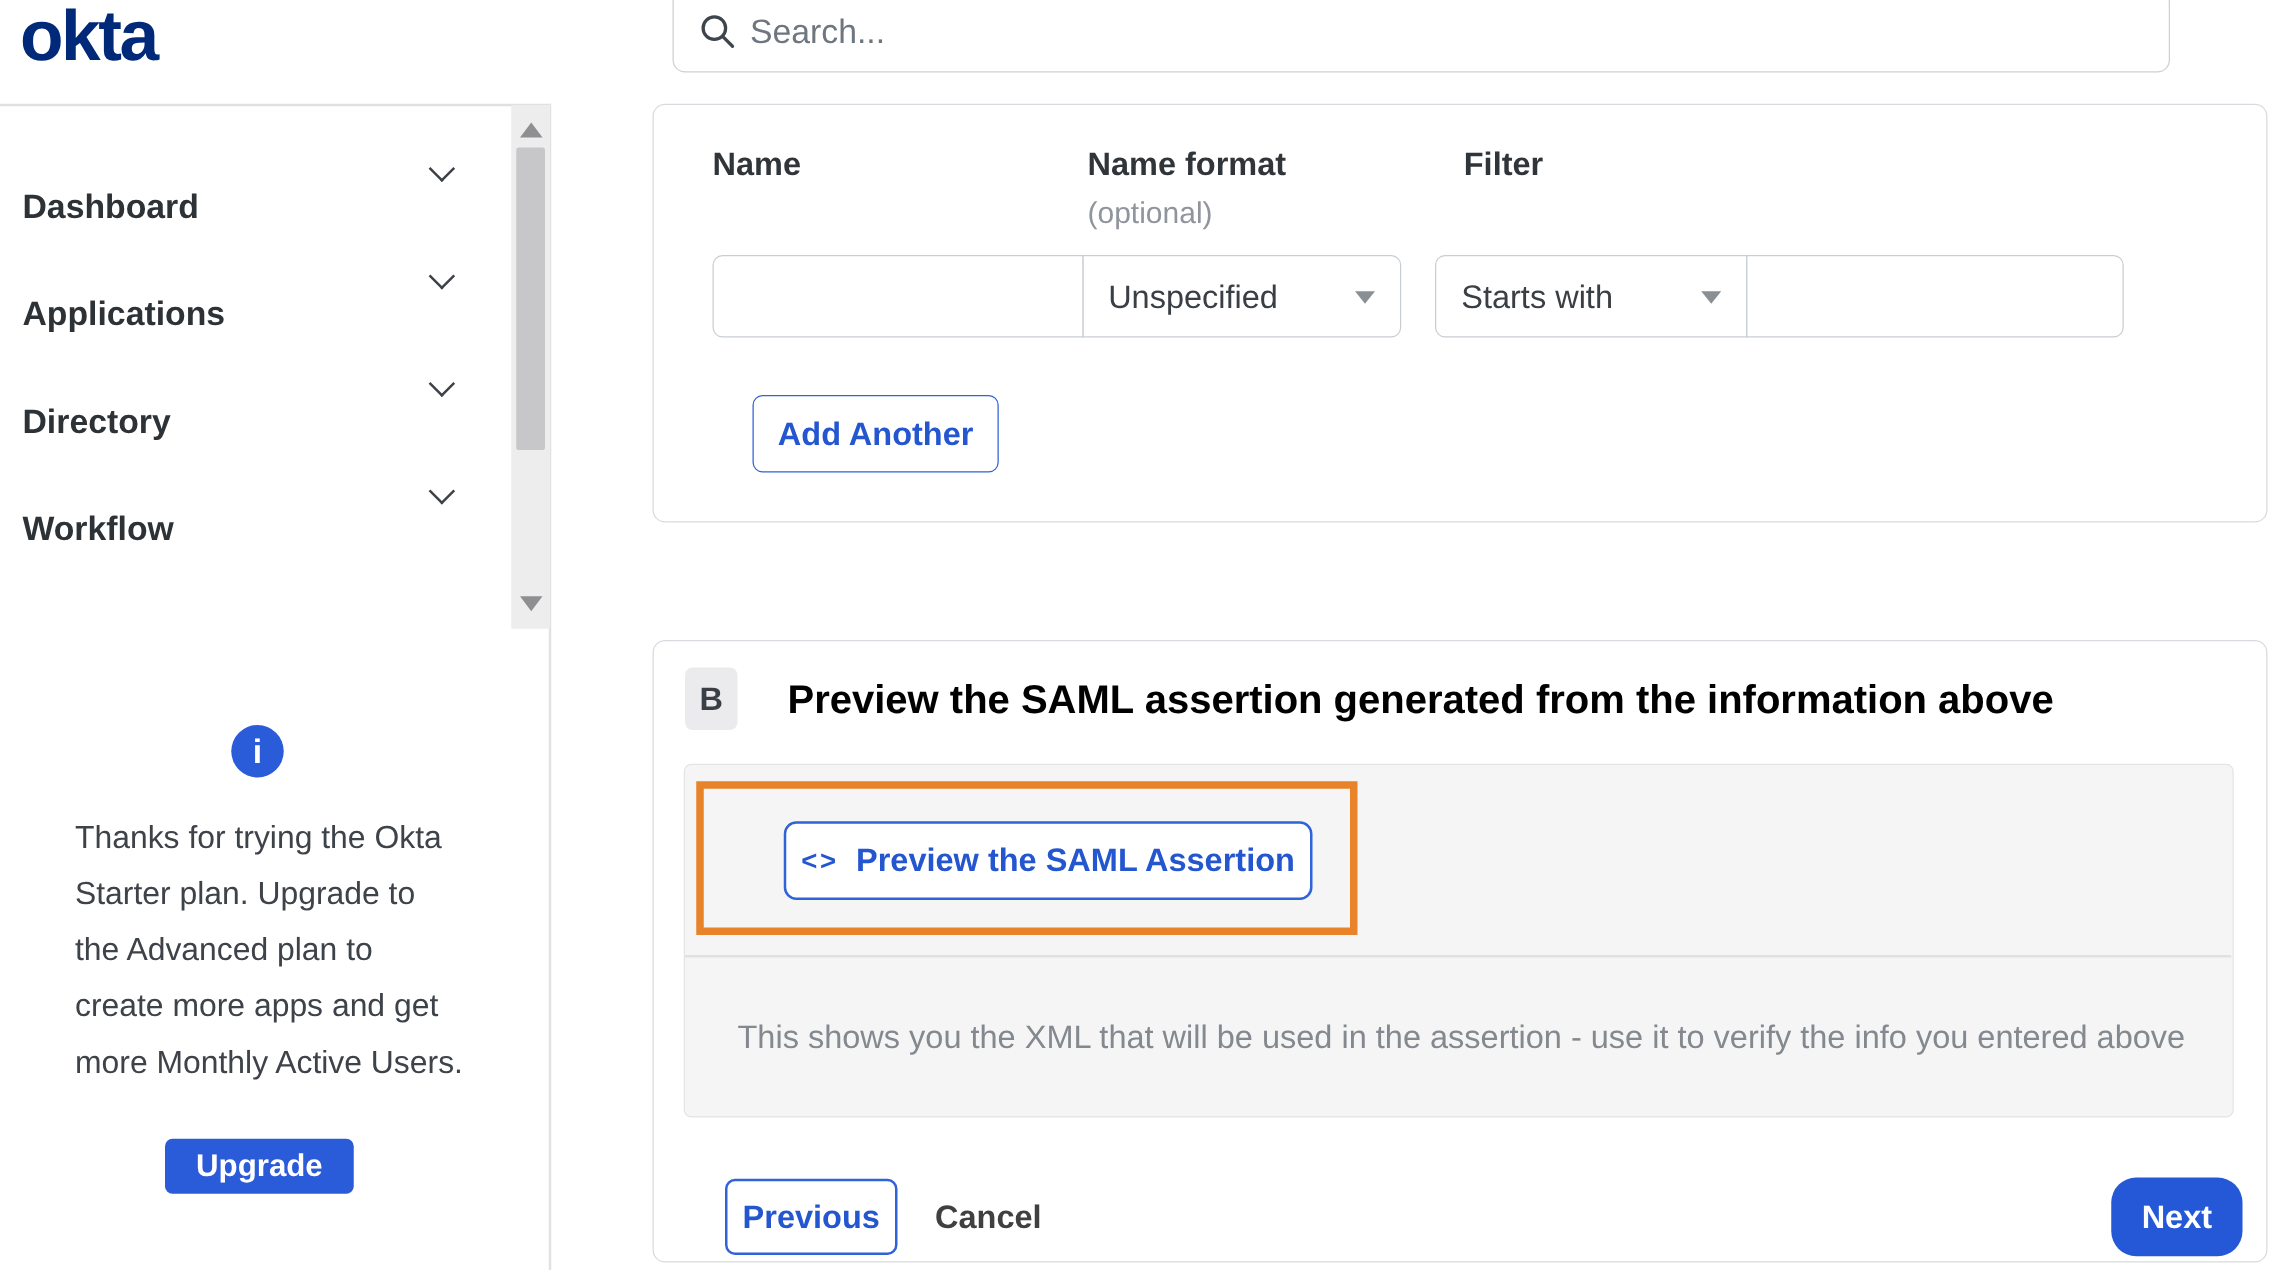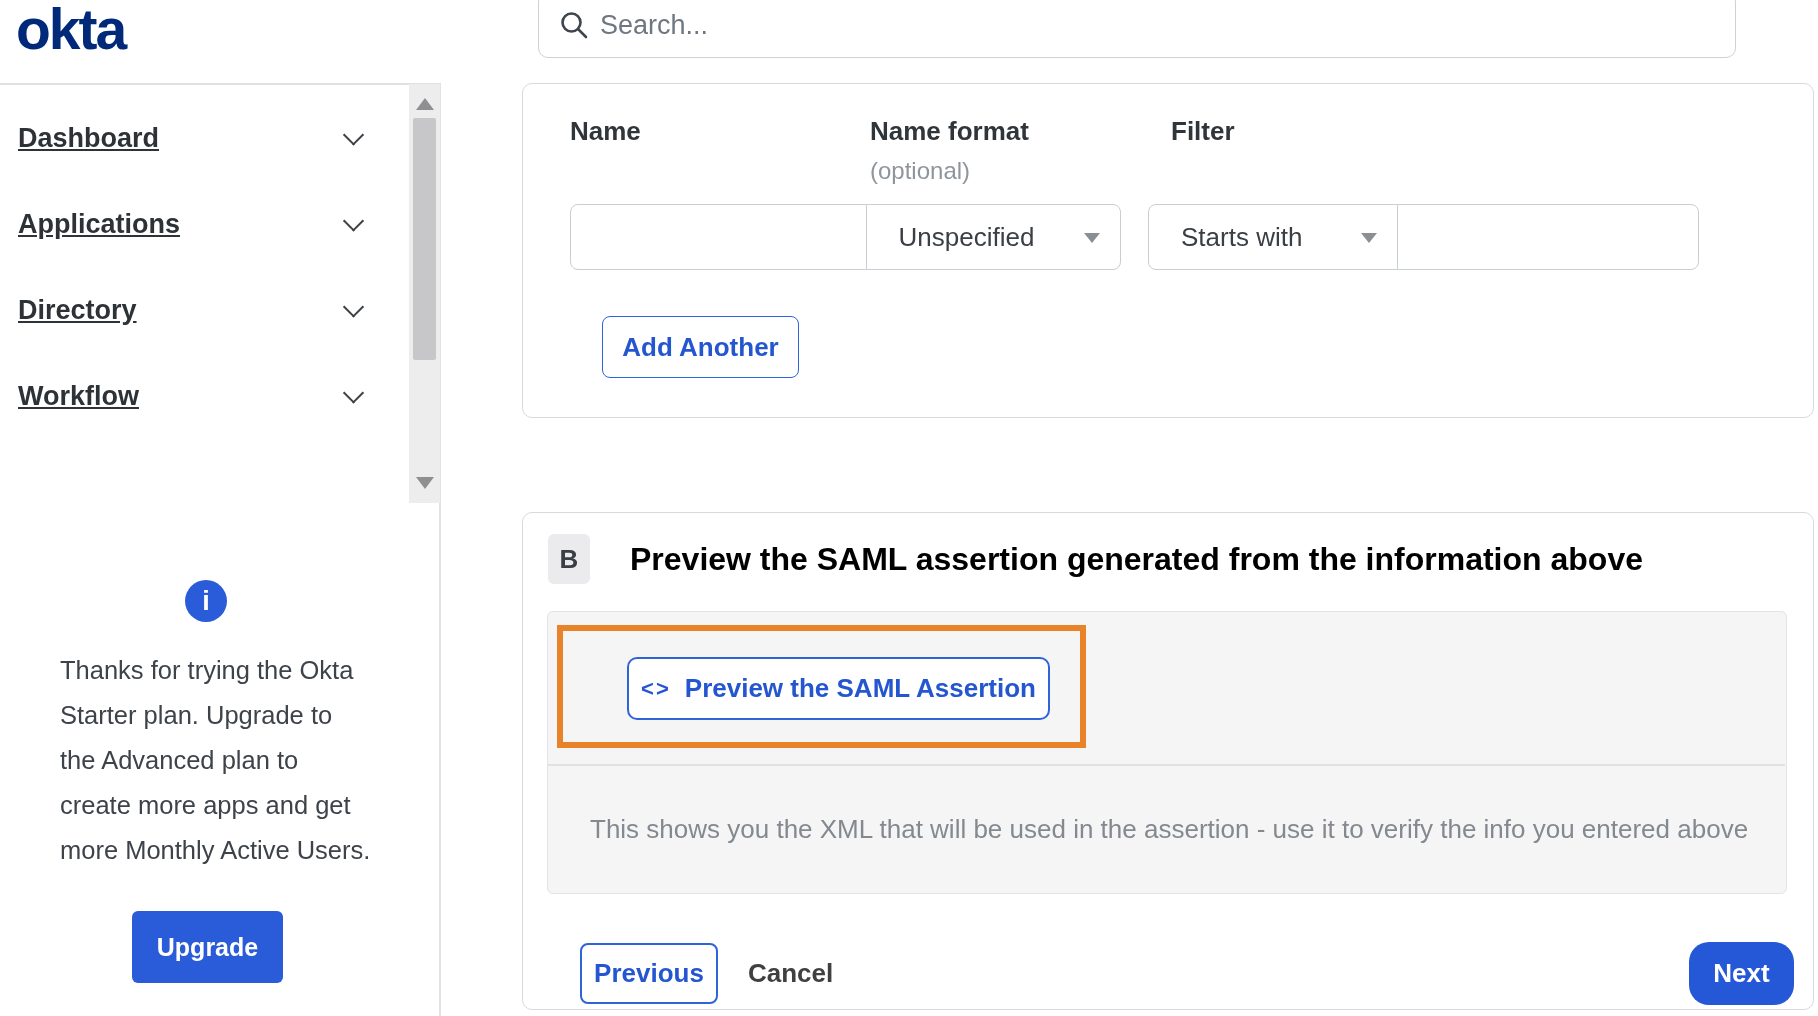--- a/index.html
+++ b/index.html
@@ -25,22 +25,22 @@
     flex:1; border:none; outline:none; font-family:inherit;
     font-size:27px; color:#333; margin-left:11px; background:transparent;
   }
   .searchbox input::placeholder { color:#6e7680; opacity:1; }
 
   
   .side-border { left:439px; top:83px; width:1.5px; height:933px; background:#e2e2e2; }
   .nav-top-border { left:0; top:83px; width:440px; height:1.5px; background:#e0e0e0; }
   .nav { left:0; top:84px; width:409px; height:419px; overflow:hidden; padding-top:11px; }
   .nav-row {
-    position:relative; height:86px; display:flex; align-items:center;
-    padding-left:18px; cursor:pointer;text-decoration:underline;
+    position:relative; height:86px; display:flex; align-items:flex-end;
+    padding-left:18px; cursor:pointer;
   }
   .nav-row span.lbl { font-size:27px; font-weight:600; color:#2d3237; }
   .chev {
     position:absolute; right:48px; top:50%; width:15px; height:15px;
     border-right:2.5px solid #3c4248; border-bottom:2.5px solid #3c4248;
     transform:translateY(-70%) rotate(45deg);
   }
   
   .sb-track { left:409px; top:84px; width:31px; height:419px; background:#ededee; }
   .sb-thumb { left:413px; top:118px; width:23px; height:242px; background:#c7c7c9; border-radius:2px; }
@@ -59,42 +59,42 @@
   .info-icon {
     left:185px; top:580px; width:42px; height:42px; border-radius:50%;
     background:#2a5bd8; color:#fff; display:flex; align-items:center; justify-content:center;
     font-size:27px; font-weight:700;
   }
   .upsell-text {
     left:60px; top:648px; width:345px; font-size:25.5px; line-height:45px;
     color:#3e434a; white-space:pre-line;
   }
   .upgrade-btn {
-    left:132px; top:911px; width:151px; height:72px; background:#2a5bd8;
+    left:132px; top:911px; width:151px; height:44px; background:#2a5bd8;
     border:none; border-radius:6px; color:#fff; font-size:25px; font-weight:700;
     font-family:inherit; cursor:pointer;
   }
 
   
   .card {
     background:#fff; border:1.5px solid #d7dbdf; border-radius:10px;
   }
   #card1 { left:522px; top:83px; width:1292px; height:335px; }
   #card2 { left:522px; top:512px; width:1292px; height:498px; }
 
   .col-label { font-size:26px; font-weight:600; color:#30353a; }
   .hint { font-size:24px; color:#8f959c; }
 
   .ctl { position:absolute; top:120px; height:66px; background:#fff; border:1.5px solid #c9ced3; }
   .ctl input {
     width:100%; height:100%; border:none; outline:none; background:transparent;
     font-family:inherit; font-size:26px; padding:0 18px; color:#333;
   }
   .select {
-    display:flex; align-items:center; padding-left:32px; cursor:pointer;text-align:center;
+    display:flex; align-items:center; padding-left:20px; cursor:pointer;text-align:center;
   }
   .select .sel-val { font-size:26px; color:#3a3f45; }
   .caret {
     position:absolute; right:20px; top:50%; margin-top:-4px; width:0; height:0;
     border-left:8px solid transparent; border-right:8px solid transparent;
     border-top:10px solid #8a8f94;
   }
   .btn-outline {
     background:#fff; border:2px solid #2f63d8; border-radius:8px;
     color:#2456d0; font-size:26px; font-weight:700; font-family:inherit; cursor:pointer;margin-left:32px;

